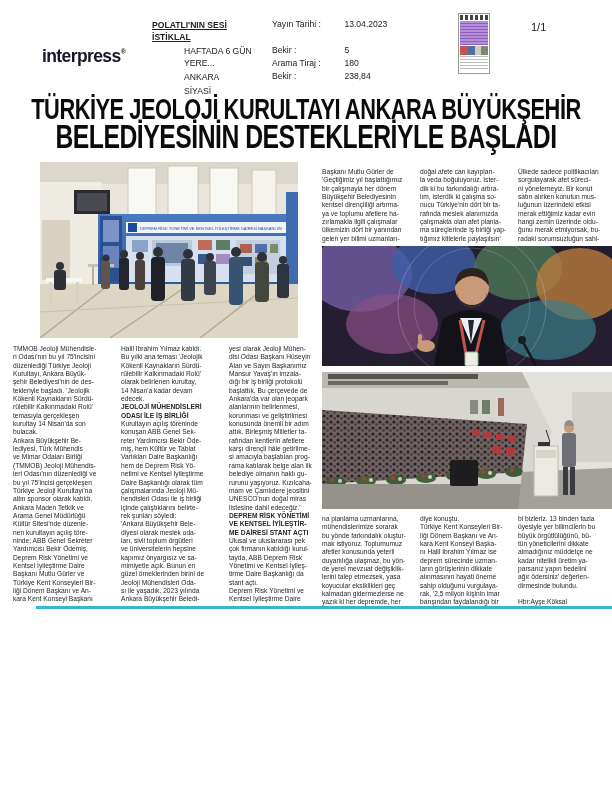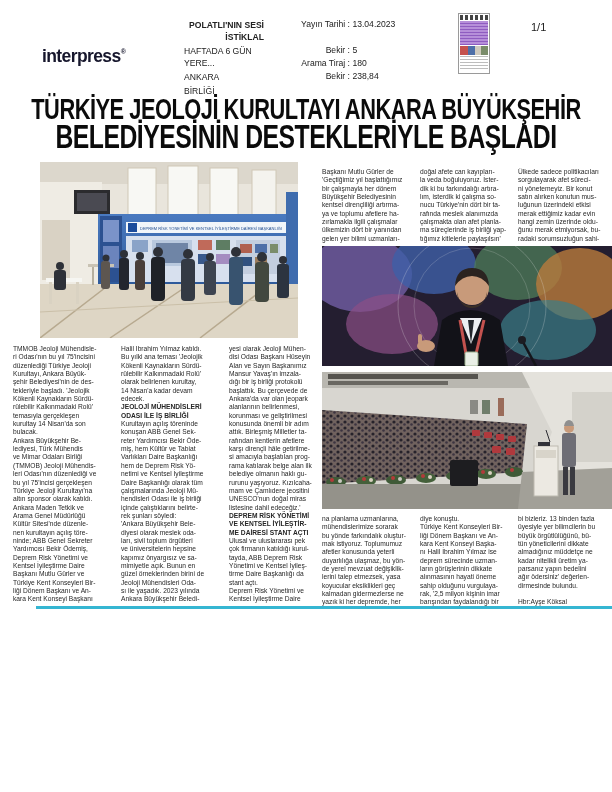--- a/index.html
+++ b/index.html
@@ -4,24 +4,24 @@
 <style>
   html,body{margin:0;padding:0;background:#ffffff;}
   .page{position:relative;width:612px;height:792px;background:#ffffff;
         font-family:"Liberation Sans",sans-serif;color:#1c1c1c;overflow:hidden;}
 
   
   .logo{position:absolute;left:42px;top:46px;font-size:17.5px;font-weight:bold;
         letter-spacing:-0.6px;color:#16162c;}
   .logo sup{font-size:7px;font-weight:bold;vertical-align:8px;letter-spacing:0;}
   .pubblock{position:absolute;left:152px;top:19px;width:112px;font-size:8.6px;line-height:12px;color:#222;}
-  .pubname{font-weight:bold;text-align:right;}
+  .pubname{font-weight:bold;text-decoration:underline;}
   .pubmeta{margin-top:2px;margin-left:32px;}
   .metablock{position:absolute;left:272px;top:19px;width:170px;font-size:8.6px;color:#222;}
-  .metarow{position:absolute;left:8px;white-space:nowrap;text-align:right;}
+  .metarow{position:absolute;left:0;white-space:nowrap;}
   .metarow .lbl{display:inline-block;width:70px;}
   .metarow .val{display:inline-block;}
   .pageind{position:absolute;left:531px;top:21px;font-size:11px;color:#222;}
 
   
   .thumb{position:absolute;left:458px;top:13px;width:32px;height:61px;background:#fff;
          border:1px solid #9a9a9a;box-sizing:border-box;overflow:hidden;}
   .thumb .t-head{height:5px;background:repeating-linear-gradient(90deg,#444 0 3px,#fff 3px 5px);margin:1px 1px 0 1px;}
   .thumb .t-purple{height:24px;margin:1px 1px 0 1px;
          background:repeating-linear-gradient(180deg,#b68fd9 0 2px,#8f5cc0 2px 3px);}
@@ -58,21 +58,21 @@
 
 <div class="page">
 
   <div class="logo"><span>interpress</span><sup>®</sup></div>
 
   <div class="pubblock">
     <div class="pubname">POLATLI'NIN SESİ</div>
     <div class="pubname">İSTİKLAL</div>
     <div class="pubmeta">HAFTADA 6 GÜN YERE...</div>
     <div class="pubmeta">ANKARA</div>
-    <div class="pubmeta">BİRLİĞİ</div>
+    <div class="pubmeta">SİYASİ</div>
   </div>
 
   <div class="metablock">
     <div class="metarow" style="top:0px">
       <span class="lbl">Yayın Tarihi :</span>
       <span class="val">13.04.2023</span>
     </div>
     <div class="metarow" style="top:26px">
       <span class="lbl">Bekir :</span>
       <span class="val">5</span>

